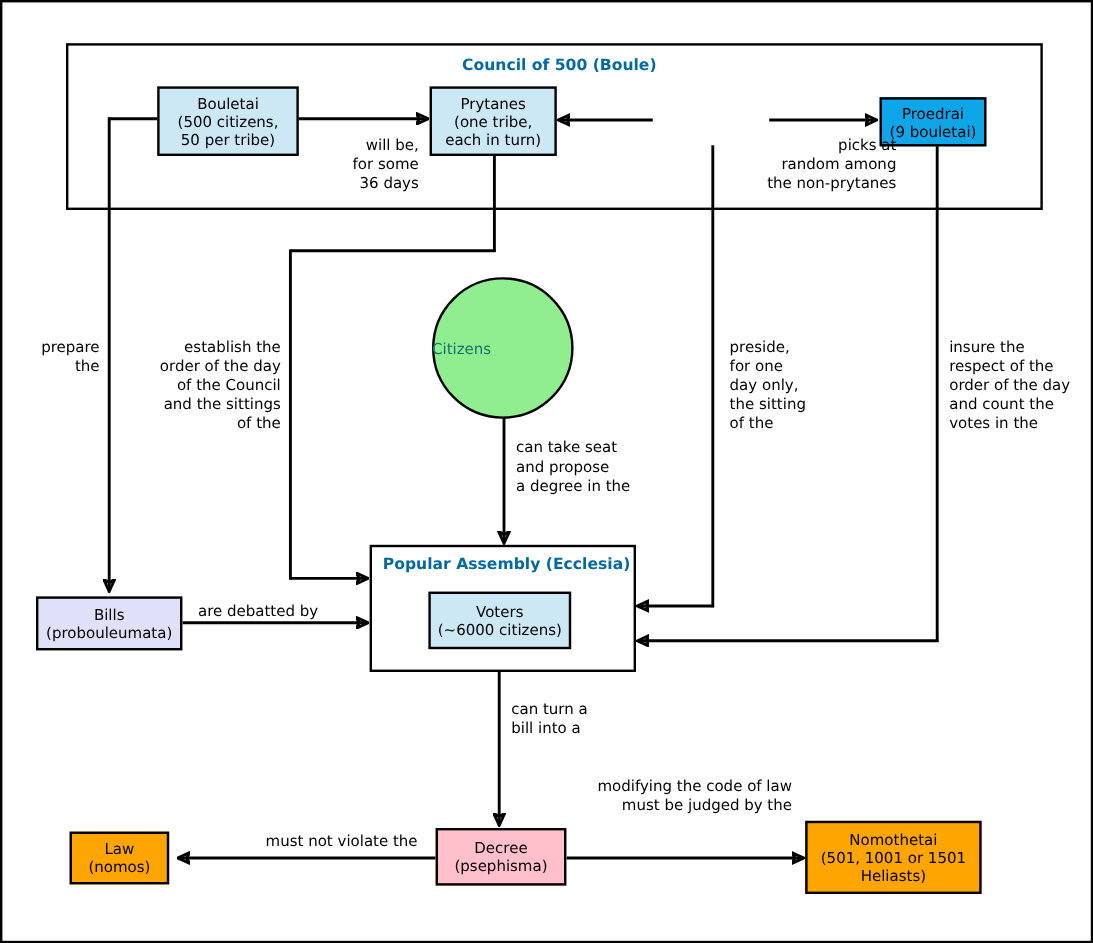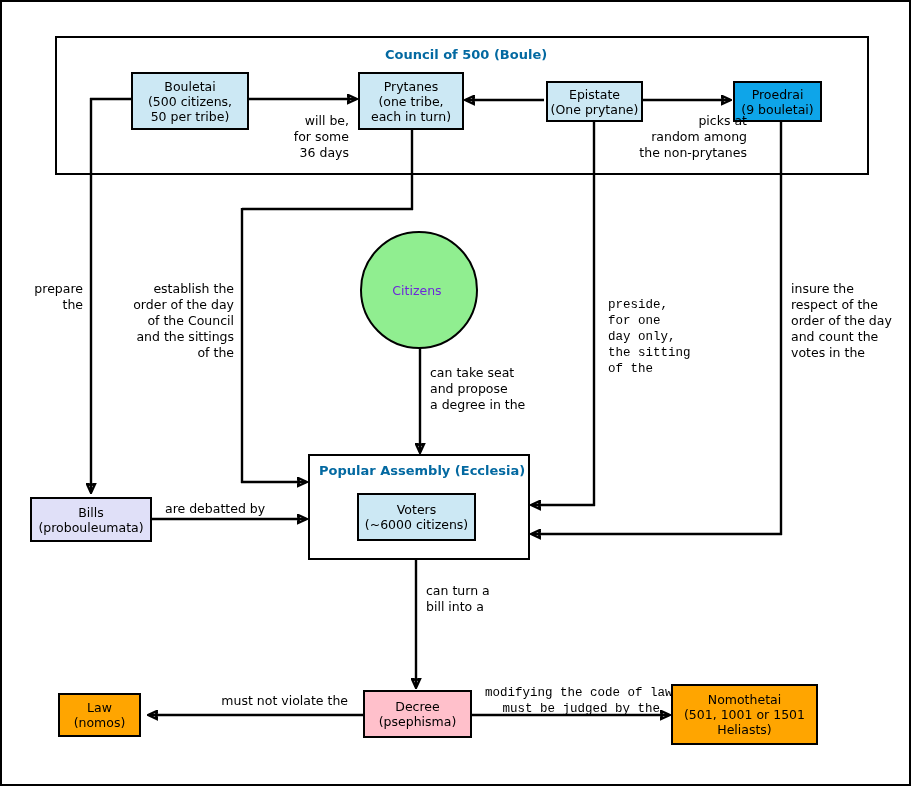--- a/index.html
+++ b/index.html
@@ -5,22 +5,22 @@
 <style>
   html,body{margin:0;padding:0;background:#ffffff;}
   body{font-family:"DejaVu Sans","Liberation Sans",sans-serif;}
   #stage{position:relative;width:911px;height:786px;background:#ffffff;
          border:2px solid #000;box-sizing:border-box;overflow:hidden;}
   .node{position:absolute;box-sizing:border-box;border:2px solid #000;
         display:flex;align-items:center;justify-content:center;
         text-align:center;font-size:12.5px;line-height:15px;color:#000;}
   .node span{display:block;}
   .circlenode{position:absolute;box-sizing:border-box;border:2px solid #000;
-        border-radius:50%;display:flex;align-items:center;justify-content:center;
-        text-align:center;font-size:12.5px;color:#6d28d9;}
+        border-radius:50%;display:flex;align-items:center;justify-content:flex-start;
+        text-align:center;font-size:12.5px;color:#0f766e;}
   .groupbox{position:absolute;box-sizing:border-box;border:2px solid #000;
         background:transparent;}
   .grouptitle{position:absolute;font-size:13px;font-weight:bold;color:#0369a1;
         white-space:nowrap;}
   .lbl{position:absolute;font-size:12.5px;line-height:16px;color:#000;
         white-space:pre;}
   .lbl.r{text-align:right;}
   .lbl.l{text-align:left;}
   .lbl.c{text-align:right;}
   svg#wires{position:absolute;left:0;top:0;width:907px;height:782px;
@@ -83,26 +83,20 @@
   </div>
 
   <div class="node" style="left:356px;top:70px;width:106px;height:58px;background:#cce8f4;">
     <span>
       <span>Prytanes</span>
       <span>(one tribe,</span>
       <span>each in turn)</span>
     </span>
   </div>
 
-  <div class="node" style="left:544px;top:79px;width:97px;height:41px;background:#cce8f4;">
-    <span>
-      <span>Epistate</span>
-      <span>(One prytane)</span>
-    </span>
-  </div>
 
   <div class="node" style="left:731px;top:79px;width:89px;height:41px;background:#0ea5e9;">
     <span>
       <span>Proedrai</span>
       <span>(9 bouletai)</span>
     </span>
   </div>
 
   <div class="circlenode" style="left:358px;top:229px;width:118px;height:118px;background:#90ee90;">
     <span style="position:relative;left:-2px;">Citizens</span>
@@ -162,35 +156,35 @@
   <div class="lbl r" style="left:108px;top:279px;width:124px;">establish the
 order of the day
 of the Council
 and the sittings
 of the</div>
 
   <div class="lbl l" style="left:428px;top:363px;width:130px;">can take seat
 and propose
 a degree in the</div>
 
-  <div class="lbl l" style="left:606px;top:295px;width:95px;font-family:Liberation Mono, monospace;">preside,
+  <div class="lbl l" style="left:606px;top:279px;width:95px;">preside,
 for one
 day only,
 the sitting
 of the</div>
 
   <div class="lbl l" style="left:789px;top:279px;width:120px;">insure the
 respect of the
 order of the day
 and count the
 votes in the</div>
 
   <div class="lbl l" style="left:163px;top:499px;width:150px;">are debatted by</div>
 
   <div class="lbl l" style="left:424px;top:581px;width:120px;">can turn a
 bill into a</div>
 
   <div class="lbl c" style="left:176px;top:691px;width:170px;">must not violate the</div>
 
-  <div class="lbl c" style="left:483px;top:683px;width:175px;font-family:Liberation Mono, monospace;">modifying the code of law
+  <div class="lbl c" style="left:483px;top:645px;width:175px;">modifying the code of law
 must be judged by the</div>
 
 </div>
 
 </body></html>

